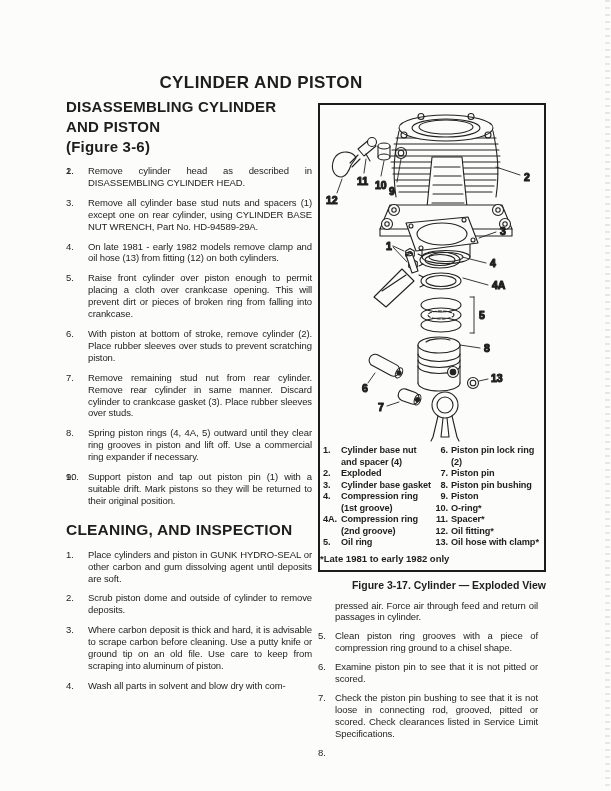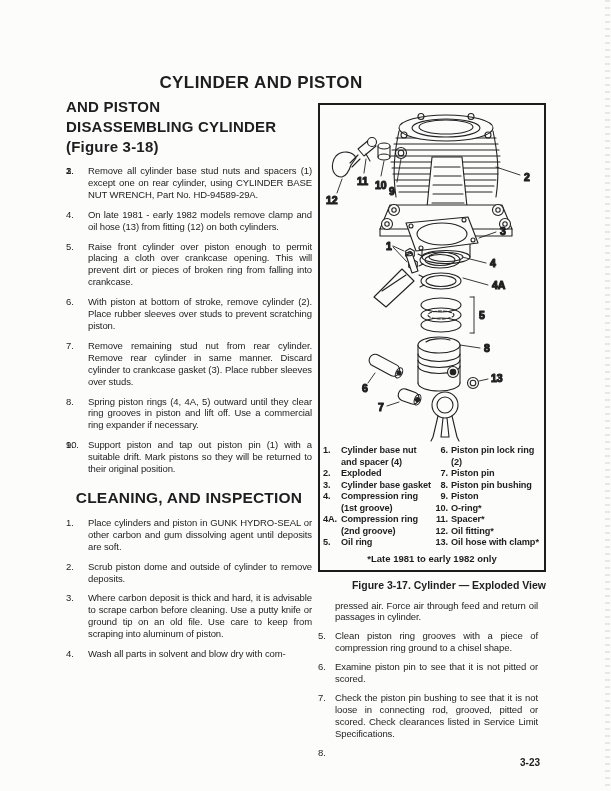--- a/index.html
+++ b/index.html
@@ -13,37 +13,37 @@
     background:repeating-linear-gradient(180deg,rgba(120,120,120,.45) 0 2px,transparent 2px 7px);
     opacity:.35;
   }
   .title{
     position:absolute;top:62px;left:0;width:522px;text-align:center;
     font-size:17px;font-weight:bold;letter-spacing:.4px;
   }
   .col-left{position:absolute;left:66px;top:97px;width:246px;}
   .col-right{position:absolute;left:318px;top:103px;width:228px;}
   .sec-heading{font-size:15px;font-weight:bold;line-height:20px;letter-spacing:.2px;}
-  .sec-heading2{font-size:15.5px;font-weight:bold;margin:14px 0 10px 0;letter-spacing:.2px;text-align:center;}
+  .sec-heading2{font-size:15.5px;font-weight:bold;margin:14px 0 10px 0;letter-spacing:.2px;}
   .list{margin-top:6px;}
   .item{position:relative;padding-left:22px;margin-bottom:8px;
         font-size:9.5px;line-height:11.9px;letter-spacing:-0.1px;
         text-align:justify;}
   .item .num{position:absolute;left:0;top:0;width:18px;}
   .figure-box{width:224px;border:2px solid #1c1c1c;background:#fcfcfb;}
   .diagram{display:block;}
   .legend{display:flex;padding:2px 0 0 3px;font-weight:bold;
           font-size:9.2px;line-height:11.5px;letter-spacing:-0.1px;}
   .lcol-a{width:109px;}
   .lcol-b{width:112px;}
   .lrow{position:relative;padding-left:18px;}
   .lcol-b .lrow{padding-left:19px;}
   .lrow .lnum{position:absolute;left:0;top:0;width:15px;}
   .lcol-b .lrow .lnum{width:16px;text-align:right;}
-  .footnote{text-align:center;font-weight:bold;font-size:9.5px;margin:4px 0 6px 0;}
+  .footnote{text-align:left;font-weight:bold;font-size:9.5px;margin:4px 0 6px 0;}
   .caption{width:228px;text-align:right;font-weight:bold;font-size:10.5px;margin-top:7px;}
   .right-text{width:220px;margin-top:9px;}
   .cont-para{padding-left:17px;font-size:9.5px;line-height:11.9px;letter-spacing:-0.1px;
              text-align:justify;margin-bottom:7px;}
   .right-text .item{padding-left:17px;margin-bottom:7px;}
   .right-text .item .num{width:14px;}
   .pagenum{position:absolute;top:757px;left:318px;width:222px;text-align:right;
            font-size:10px;font-weight:bold;}
   svg text{font-family:"Liberation Sans","DejaVu Sans",sans-serif;
            font-size:10.5px;font-weight:bold;fill:#161616;}
@@ -51,28 +51,28 @@
 </head>
 <body>
 
 <div class="page">
   <div class="scan-edge"></div>
 
   <h1 class="title">CYLINDER AND PISTON</h1>
 
   <div class="col-left">
     <div class="sec-heading">
+      <div>DISASSEMBLING CYLINDER</div>
       <div>AND PISTON</div>
-      <div>DISASSEMBLING CYLINDER</div>
-      <div>(Figure 3-18)</div>
+      <div>(Figure 3-6)</div>
     </div>
 
     <div class="list">
       <div class="item"><span class="num">1.</span></div>
-      <div class="item"><span class="num">2.</span></div>
+      <div class="item"><span class="num">2.</span><span class="txt">Remove cylinder head as described in DISASSEMBLING CYLINDER HEAD.</span></div>
       <div class="item"><span class="num">3.</span><span class="txt">Remove all cylinder base stud nuts and spacers (1) except one on rear cylinder, using CYLINDER BASE NUT WRENCH, Part No. HD-94589-29A.</span></div>
       <div class="item"><span class="num">4.</span><span class="txt">On late 1981 - early 1982 models remove clamp and oil hose (13) from fitting (12) on both cylinders.</span></div>
       <div class="item"><span class="num">5.</span><span class="txt">Raise front cylinder over piston enough to permit placing a cloth over crankcase opening. This will prevent dirt or pieces of broken ring from falling into crankcase.</span></div>
       <div class="item"><span class="num">6.</span><span class="txt">With piston at bottom of stroke, remove cylinder (2). Place rubber sleeves over studs to prevent scratching piston.</span></div>
       <div class="item"><span class="num">7.</span><span class="txt">Remove remaining stud nut from rear cylinder. Remove rear cylinder in same manner. Discard cylinder to crankcase gasket (3). Place rubber sleeves over studs.</span></div>
       <div class="item"><span class="num">8.</span><span class="txt">Spring piston rings (4, 4A, 5) outward until they clear ring grooves in piston and lift off. Use a commercial ring expander if necessary.</span></div>
       <div class="item"><span class="num">9.</span></div>
       <div class="item"><span class="num">10.</span><span class="txt">Support piston and tap out piston pin (1) with a suitable drift. Mark pistons so they will be returned to their original position.</span></div>
     </div>
 
@@ -268,14 +268,13 @@
 
     <div class="right-text">
       <div class="cont-para">pressed air. Force air through feed and return oil passages in cylinder.</div>
       <div class="item"><span class="num">5.</span><span class="txt">Clean piston ring grooves with a piece of compression ring ground to a chisel shape.</span></div>
       <div class="item"><span class="num">6.</span><span class="txt">Examine piston pin to see that it is not pitted or scored.</span></div>
       <div class="item"><span class="num">7.</span><span class="txt">Check the piston pin bushing to see that it is not loose in connecting rod, grooved, pitted or scored. Check clearances listed in Service Limit Specifications.</span></div>
       <div class="item"><span class="num">8.</span></div>
     </div>
   </div>
 
-  <div class="pagenum">3-23</div>
 </div>
 
 </body></html>

